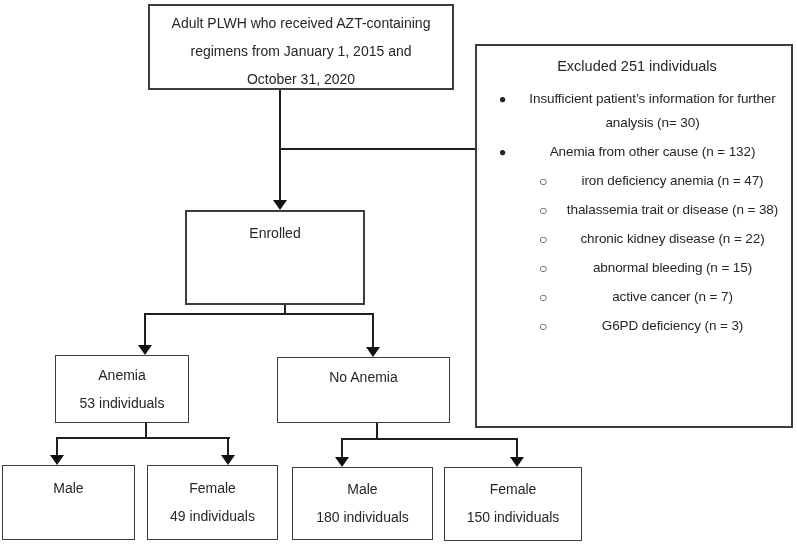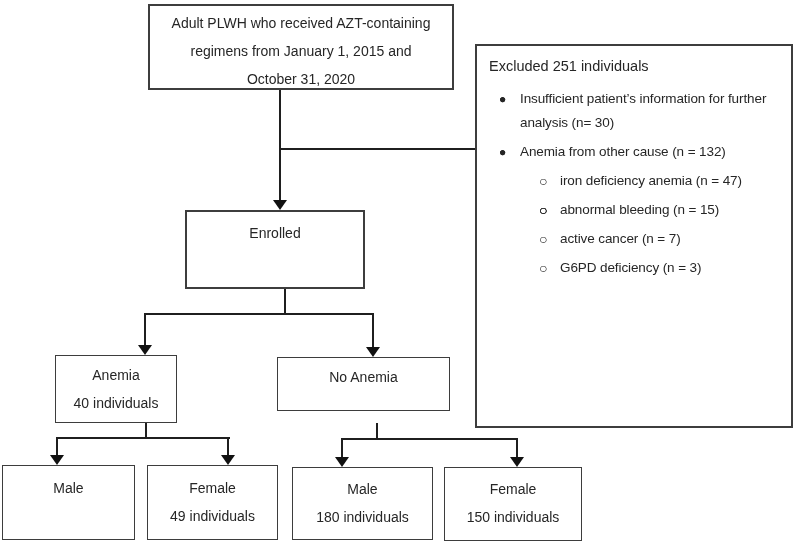--- a/index.html
+++ b/index.html
@@ -19,36 +19,36 @@
     background: #ffffff;
     display: flex;
     flex-direction: column;
     align-items: center;
     text-align: center;
     font-size: 14px;
     line-height: 28px;
   }
   .box .line { white-space: nowrap; }
   .top-box      { left: 148px; top: 4px;   width: 306px; height: 86px; padding-top: 3px; }
-  .enrolled-box { left: 185px; top: 210px; width: 180px; height: 79px; padding-top: 7px; }
-  .anemia-box   { left: 55px;  top: 355px; width: 122px; height: 68px; padding-top: 5px; border-width: 1.5px; }
-  .noanemia-box { left: 277px; top: 357px; width: 173px; height: 54px; padding-top: 5px; border-width: 1.5px; text-align: center; }
+  .enrolled-box { left: 185px; top: 210px; width: 180px; height: 95px; padding-top: 7px; }
+  .anemia-box   { left: 55px;  top: 355px; width: 134px; height: 68px; padding-top: 5px; border-width: 1.5px; }
+  .noanemia-box { left: 277px; top: 357px; width: 173px; height: 66px; padding-top: 5px; border-width: 1.5px; text-align: center; }
   .m22-box   { left: 2px;   top: 465px; width: 133px; height: 75px; padding-top: 8px; border-width: 1.5px; }
   .f49-box   { left: 147px; top: 465px; width: 131px; height: 75px; padding-top: 8px; border-width: 1.5px; }
   .m180-box  { left: 292px; top: 467px; width: 141px; height: 73px; padding-top: 7px; border-width: 1.5px; }
   .f150-box  { left: 444px; top: 467px; width: 138px; height: 74px; padding-top: 7px; border-width: 1.5px; }
 
   .excluded-box {
     position: absolute;
     box-sizing: border-box;
     left: 475px; top: 44px; width: 318px; height: 384px;
     border: 2px solid #3d3d3d;
     background: #ffffff;
     padding: 6px 6px 6px 12px;
-    text-align: left;
+    text-align: center;
   }
   .excluded-title { font-size: 14.5px; line-height: 24px; margin: 2px 0 9px 0; }
   .excluded-list { margin: 0; padding: 0; list-style: none; }
   .excluded-list li {
     position: relative;
     font-size: 13.5px;
     line-height: 24px;
     margin-bottom: 5px;
     letter-spacing: -0.1px;
   }
@@ -121,23 +121,25 @@
       <li class="lvl1">
         <span class="bullet">●</span>
         <span>Anemia from other cause (n = 132)</span>
       </li>
       <li class="lvl2">
         <span class="bullet">○</span>
         <span>iron deficiency anemia (n = 47)</span>
       </li>
       <li class="lvl2">
         <span class="bullet">○</span>
+        <span>thalassemia trait or disease (n = 38)</span>
       </li>
       <li class="lvl2">
         <span class="bullet">○</span>
+        <span>chronic kidney disease (n = 22)</span>
       </li>
       <li class="lvl2">
         <span class="bullet">○</span>
         <span>abnormal bleeding (n = 15)</span>
       </li>
       <li class="lvl2">
         <span class="bullet">○</span>
         <span>active cancer (n = 7)</span>
       </li>
       <li class="lvl2">
@@ -146,21 +148,21 @@
       </li>
     </ul>
   </div>
 
   <div class="box enrolled-box">
     <div class="line">Enrolled</div>
   </div>
 
   <div class="box anemia-box">
     <div class="line">Anemia</div>
-    <div class="line">40 individuals</div>
+    <div class="line">53 individuals</div>
   </div>
   <div class="box noanemia-box">
     <div class="line">No Anemia</div>
   </div>
 
   <div class="box m22-box">
     <div class="line">Male</div>
   </div>
   <div class="box f49-box">
     <div class="line">Female</div>

